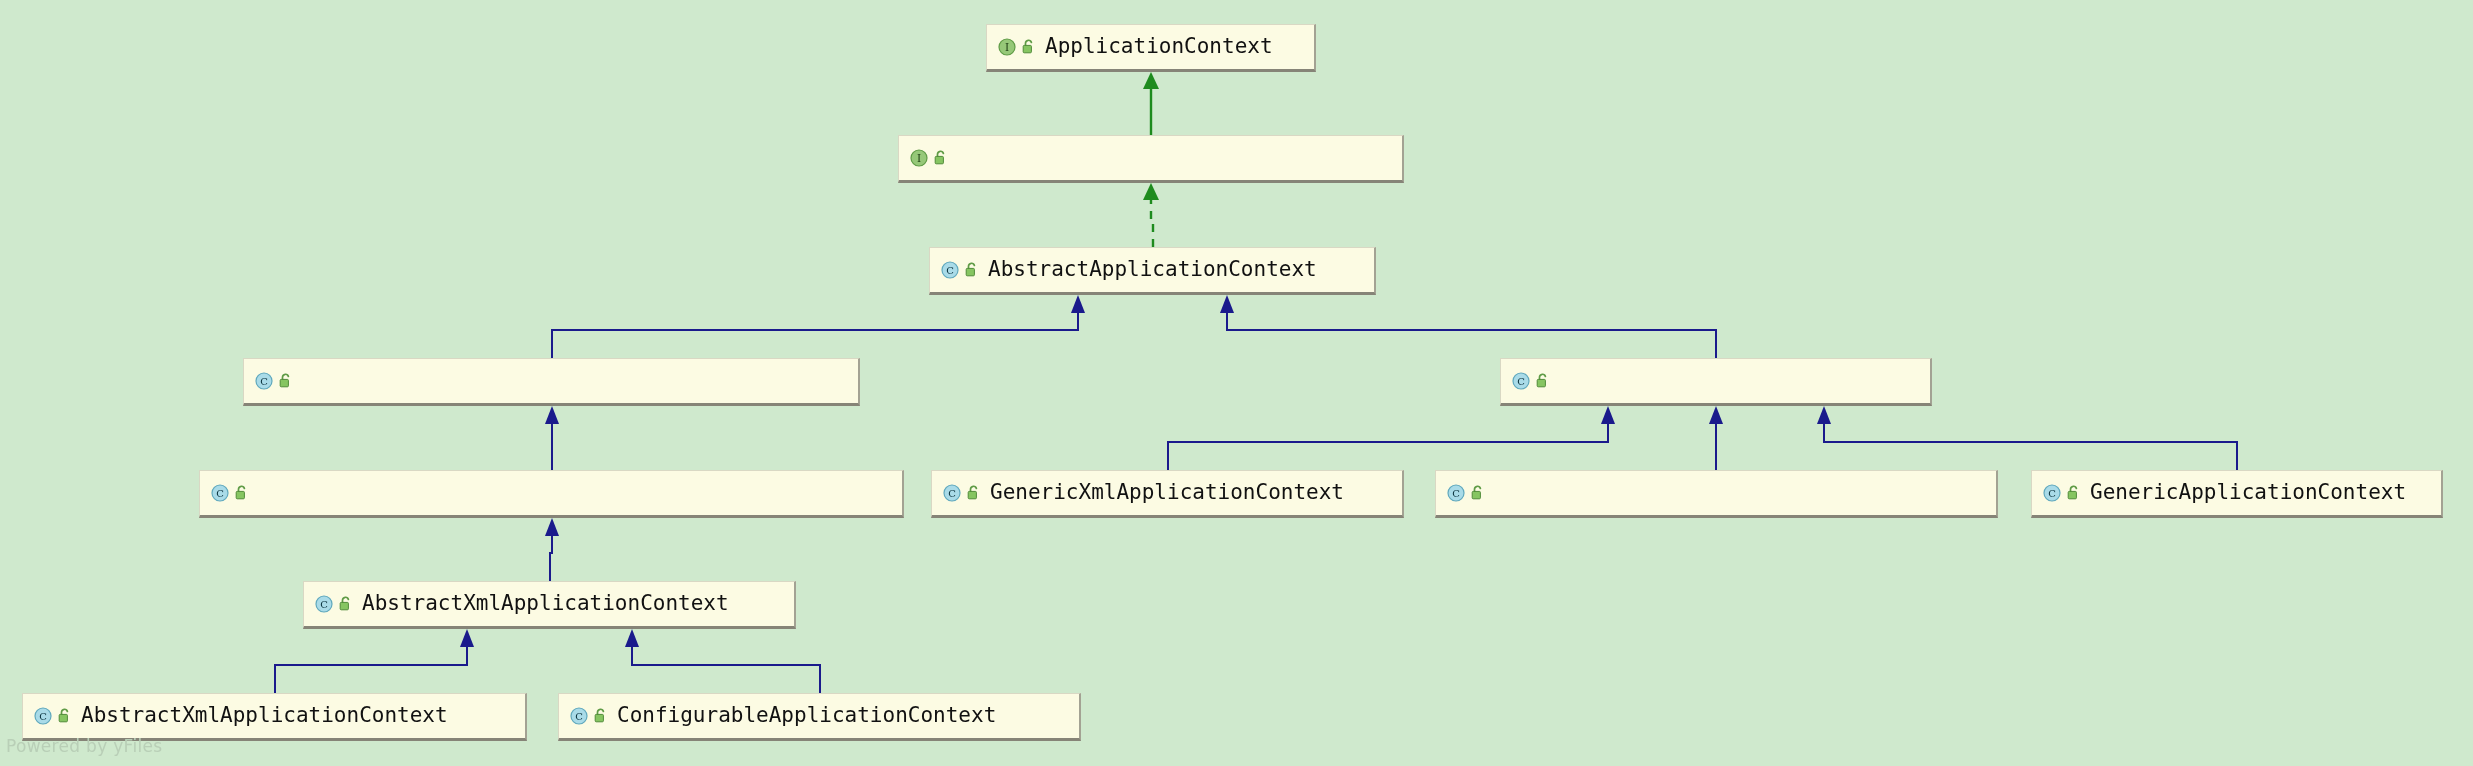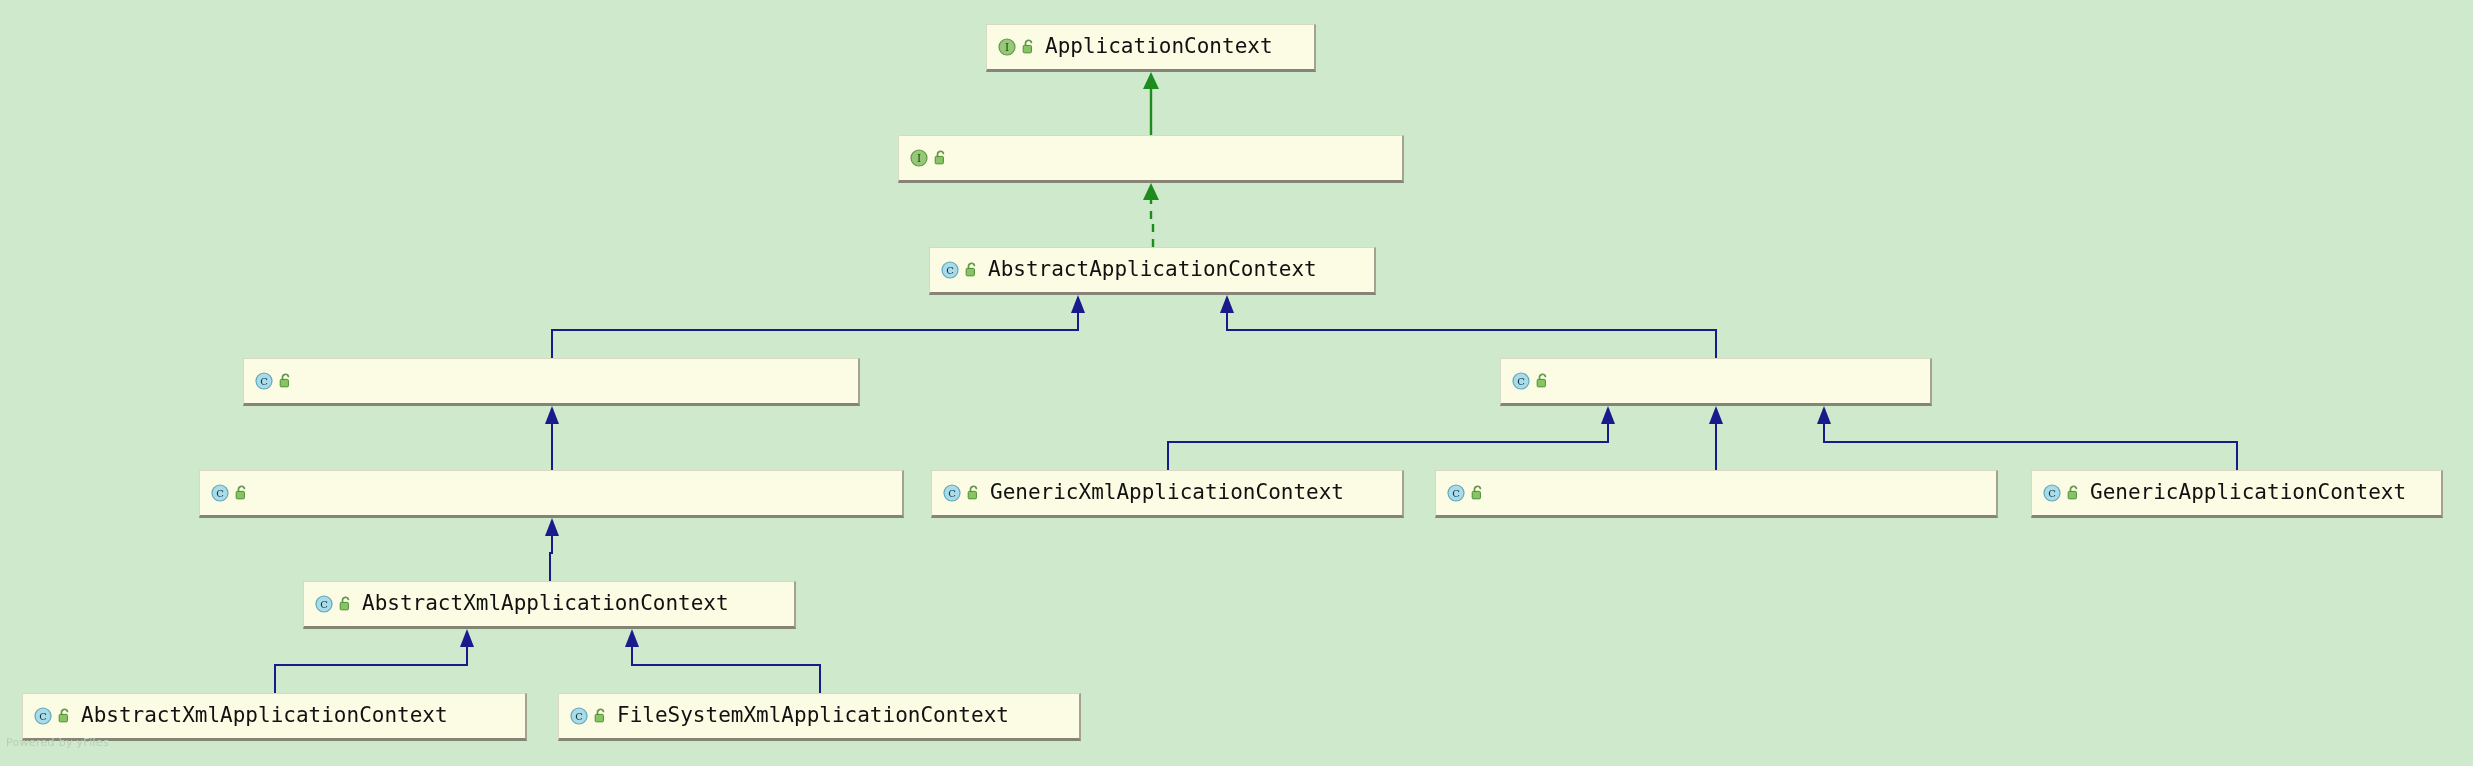--- a/index.html
+++ b/index.html
@@ -48,21 +48,21 @@
     align-items: center;
     flex: 0 0 auto;
   }
   .type-icon { display:block; }
   .lock-icon { display:block; margin-left: 4px; }
   .watermark {
     position: absolute;
     left: 6px;
     top: 736px;
     font-family: "DejaVu Sans", "Liberation Sans", sans-serif;
-    font-size: 11px;
+    font-size: 17px;
     color: #b9cfb7;
     letter-spacing: 0.3px;
     user-select: none;
   }
 </style>
 </head>
 <body>
 
 <div id="diagram-root">
   <svg id="edge-layer" viewBox="0 0 2473 766" xmlns="http://www.w3.org/2000/svg">
@@ -256,17 +256,17 @@
             <circle cx="10" cy="10" r="8" fill="#a9dbe8" stroke="#5fa8bd" stroke-width="1.2"></circle>
             <text x="10" y="14" text-anchor="middle" font-family="DejaVu Serif, serif" font-size="10" fill="#0d3540">C</text>
           </svg>
           <span style="display: flex;">
             <svg class="lock-icon" width="15" height="18" viewBox="0 0 15 18">
               <path d="M4.5 7.5 V5.2 a3 3 0 0 1 5.9 -0.7" fill="none" stroke="#5f9b46" stroke-width="1.7" stroke-linecap="round"></path>
               <rect x="2.2" y="7.4" width="8.2" height="7.4" rx="1" fill="#86c561" stroke="#4f8a38" stroke-width="1"></rect>
             </svg>
           </span>
         </span>
-        <span class="node-label">FileSystemXmlApplicationContext</span>
+        <span class="node-label">ConfigurableApplicationContext</span>
       </div>
     </div>
   <div class="watermark">Powered by yFiles</div>
 </div>
 
 </body></html>

